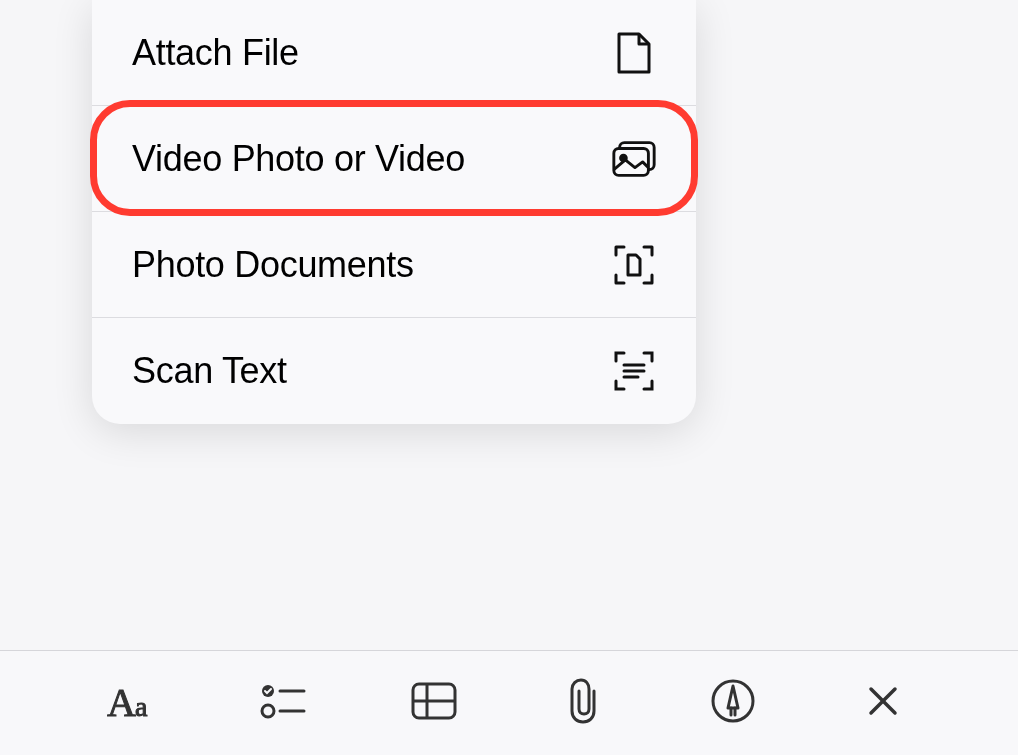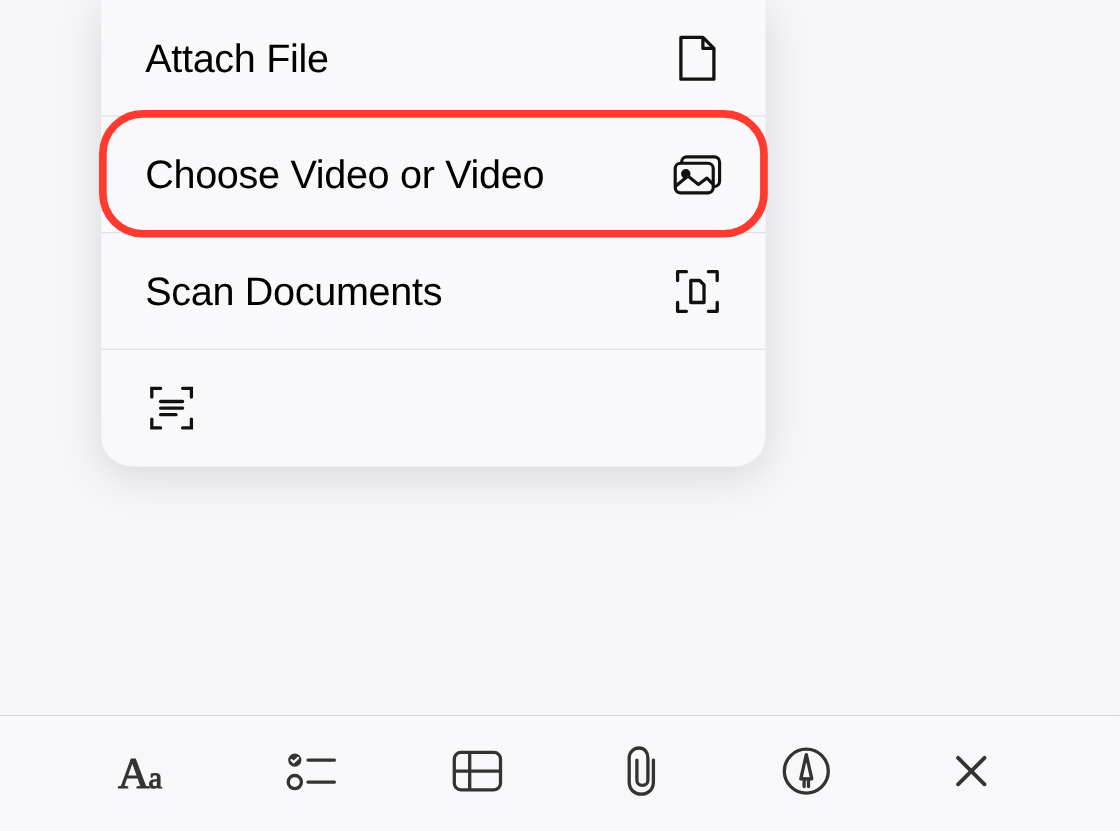--- a/index.html
+++ b/index.html
@@ -90,46 +90,47 @@
     <span class="icon">
       <svg width="38" height="46" viewBox="0 0 38 46" fill="none" stroke-width="3" stroke-linejoin="round">
         <path d="M4 4 L24 4 L34 14 L34 42 L4 42 Z"></path>
         <path d="M24 4 L24 14 L34 14"></path>
       </svg>
     </span>
   </div>
 
 
   <div class="menu-item">
-    <span class="menu-item-label">Choose Video or Video</span>
+    <span class="menu-item-label">Video Photo or Video</span>
     <span class="icon">
       <svg width="50" height="42" viewBox="0 0 50 42" fill="none" stroke-width="3" stroke-linejoin="round">
         <rect x="10" y="4" width="36" height="28" rx="5"></rect>
         <rect x="4" y="10" width="36" height="28" rx="5" fill="#f9f9fb"></rect>
         <circle cx="14" cy="20" r="3" fill="#111"></circle>
         <path d="M4 32 L16 22 L26 30 L34 24 L40 30"></path>
       </svg>
     </span>
   </div>
 
 
   <div class="menu-item">
-    <span class="menu-item-label">Scan Documents</span>
+    <span class="menu-item-label">Photo Documents</span>
     <span class="icon">
       <svg width="44" height="44" viewBox="0 0 44 44" fill="none" stroke-width="3" stroke-linecap="round" stroke-linejoin="round">
         <path d="M4 12 L4 4 L12 4"></path>
         <path d="M32 4 L40 4 L40 12"></path>
         <path d="M40 32 L40 40 L32 40"></path>
         <path d="M12 40 L4 40 L4 32"></path>
         <path d="M16 12 L24 12 L28 16 L28 32 L16 32 Z"></path>
       </svg>
     </span>
   </div>
 
   <div class="menu-item">
+    <span class="menu-item-label">Scan Text</span>
     <span class="icon">
       <svg width="44" height="44" viewBox="0 0 44 44" fill="none" stroke-width="3" stroke-linecap="round">
         <path d="M4 12 L4 4 L12 4"></path>
         <path d="M32 4 L40 4 L40 12"></path>
         <path d="M40 32 L40 40 L32 40"></path>
         <path d="M12 40 L4 40 L4 32"></path>
         <line x1="12" y1="16" x2="32" y2="16"></line>
         <line x1="12" y1="22" x2="32" y2="22"></line>
         <line x1="12" y1="28" x2="26" y2="28"></line>
       </svg>

